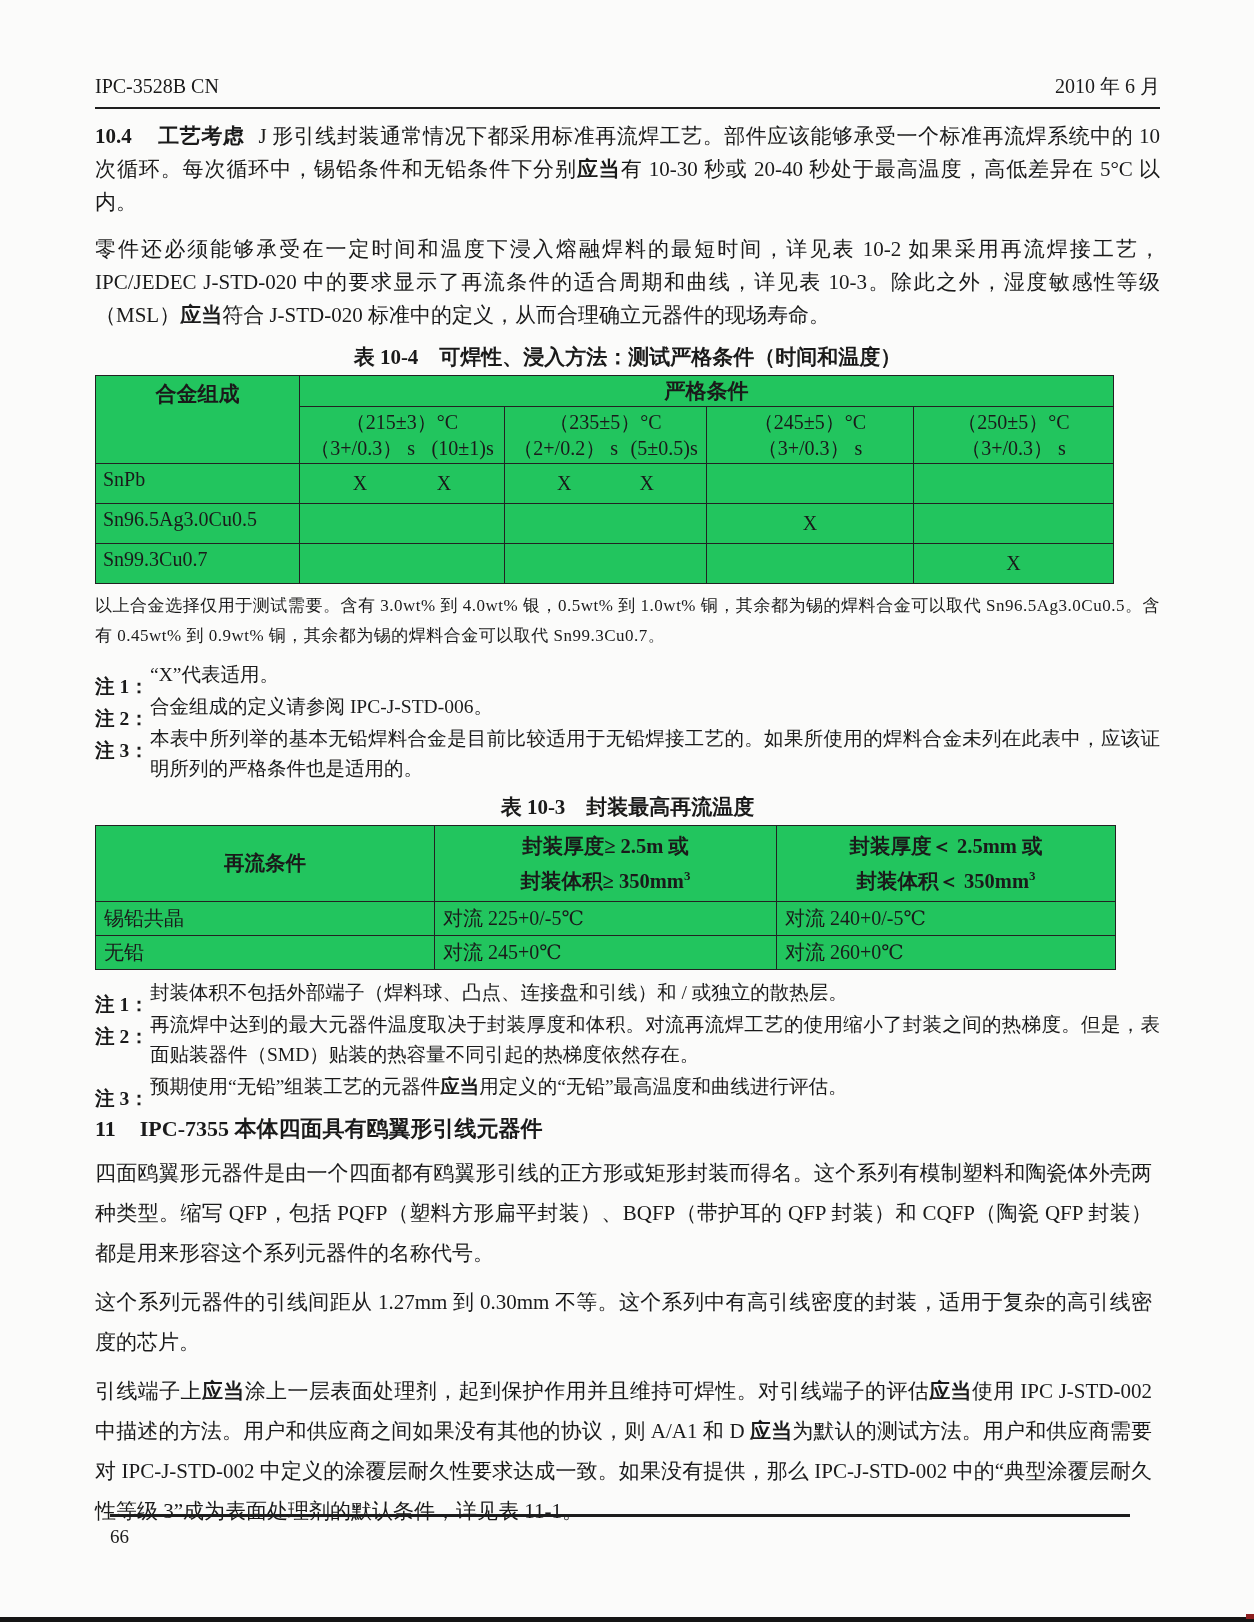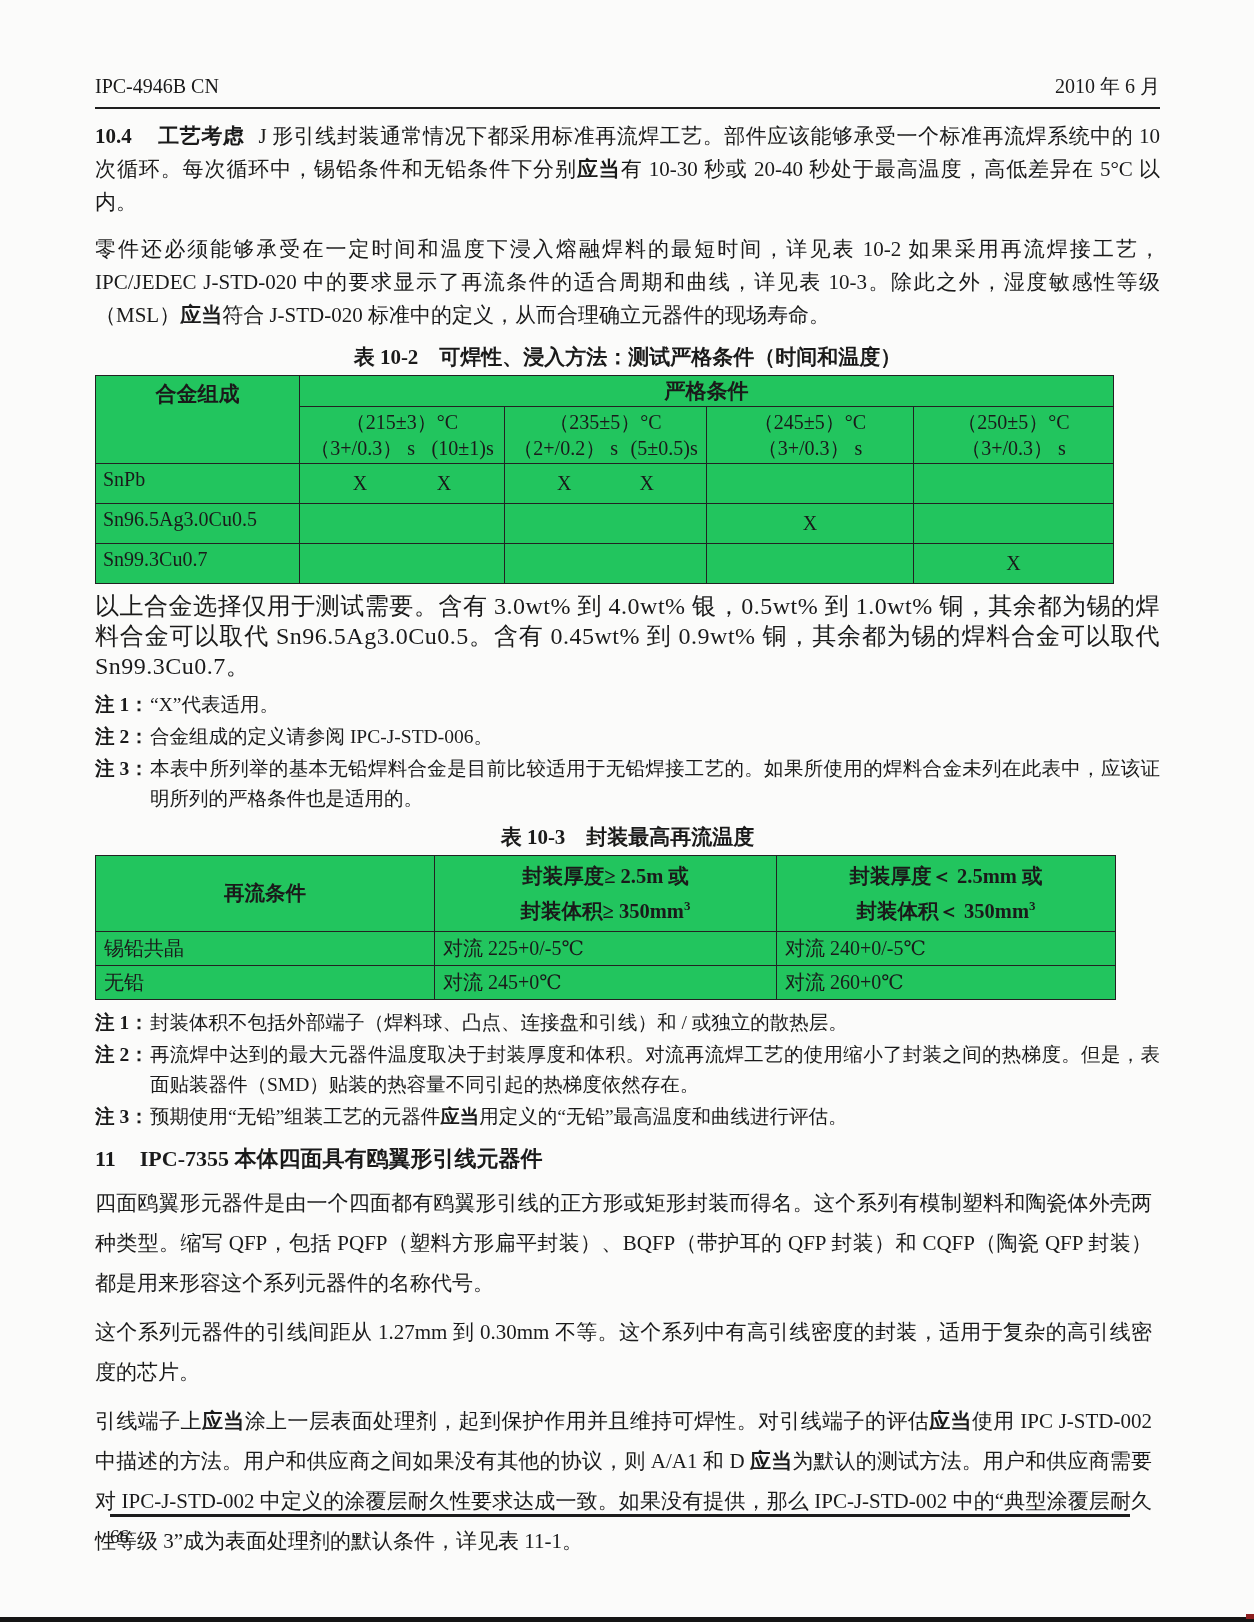--- a/index.html
+++ b/index.html
@@ -30,52 +30,52 @@
   .t2 .times{display:flex;justify-content:space-around;padding:0 2px;}
   .t2 td.alloy{padding:2px 0 10px 7px;height:27px;text-align:left;}
   .t2 td.xx{text-align:center;}
   .t2 .xwrap{display:flex;justify-content:space-around;padding:0 18px;}
   .t3{width:1020px;font-size:20px;margin-top:2px;}
   .t3 th,.t3 td{border:1.5px solid #222;}
   .t3 th{font-weight:bold;text-align:center;padding:5px 4px;line-height:30px;font-size:20.5px;}
   .t3 td{padding:3px 0 3px 8px;height:26px;text-align:left;}
   sup{font-size:13px;}
   
-  .footnote{font-size:24px;line-height:30px;text-align:justify;margin:7px 0 0 0;letter-spacing:.5px;}
+  .footnote{font-size:17px;line-height:30px;text-align:justify;margin:7px 0 0 0;letter-spacing:.5px;}
   .note{position:relative;padding-left:55px;font-size:19.5px;line-height:30px;text-align:justify;margin-top:2px;}
-  .note .lbl{position:absolute;left:0;top:0;font-weight:bold;}
+  .note .lbl{position:absolute;left:0;top:12px;font-weight:bold;}
   .notes{margin-top:9px;}
   
   .h11{font-size:22px;font-weight:bold;margin:12px 0 0 0;line-height:30px;}
   .h11 .num{margin-right:24px;}
   .s11p{font-size:21px;line-height:40px;text-align:justify;margin:9px 8px 0 0;}
   
   .footer{position:absolute;left:110px;top:1514px;width:1020px;}
   .footer-rule{border:0;border-top:3px solid #1c1c1c;margin:0;}
   .pagenum{font-size:19px;margin-top:9px;}
   
   .bottom-edge{position:absolute;left:0;right:0;bottom:0;height:5px;background:#151515;}
   .corner-dot{position:absolute;right:0;bottom:3px;width:8px;height:5px;background:#8e1f1f;}
 </style>
 </head>
 <body>
 
 <div class="page">
 
   <div class="hdr">
-    <span>IPC-4946B  CN</span>
+    <span>IPC-3528B  CN</span>
     <span>2010 年 6 月</span>
   </div>
   <hr class="hdr-rule">
 
   <p class="para first"><span class="secnum">10.4</span><span class="sectitle">工艺考虑</span><span>J 形引线封装通常情况下都采用标准再流焊工艺。部件应该能够承受一个标准再流焊系统中的 10 次循环。每次循环中，锡铅条件和无铅条件下分别</span><span class="b">应当</span><span>有 10-30 秒或 20-40 秒处于最高温度，高低差异在 5°C 以内。</span></p>
 
   <p class="para"><span>零件还必须能够承受在一定时间和温度下浸入熔融焊料的最短时间，详见表 10-2 如果采用再流焊接工艺，IPC/JEDEC J-STD-020 中的要求显示了再流条件的适合周期和曲线，详见表 10-3。除此之外，湿度敏感性等级（MSL）</span><span class="b">应当</span><span>符合 J-STD-020 标准中的定义，从而合理确立元器件的现场寿命。</span></p>
 
-  <div class="cap">表 10-2　可焊性、浸入方法：测试严格条件（时间和温度）</div>
+  <div class="cap">表 10-4　可焊性、浸入方法：测试严格条件（时间和温度）</div>
 
   <table class="t2">
     <colgroup>
         <col style="width:204px">
         <col style="width:205px">
         <col style="width:202px">
         <col style="width:207px">
         <col style="width:200px">
       </colgroup>
     <tbody>

